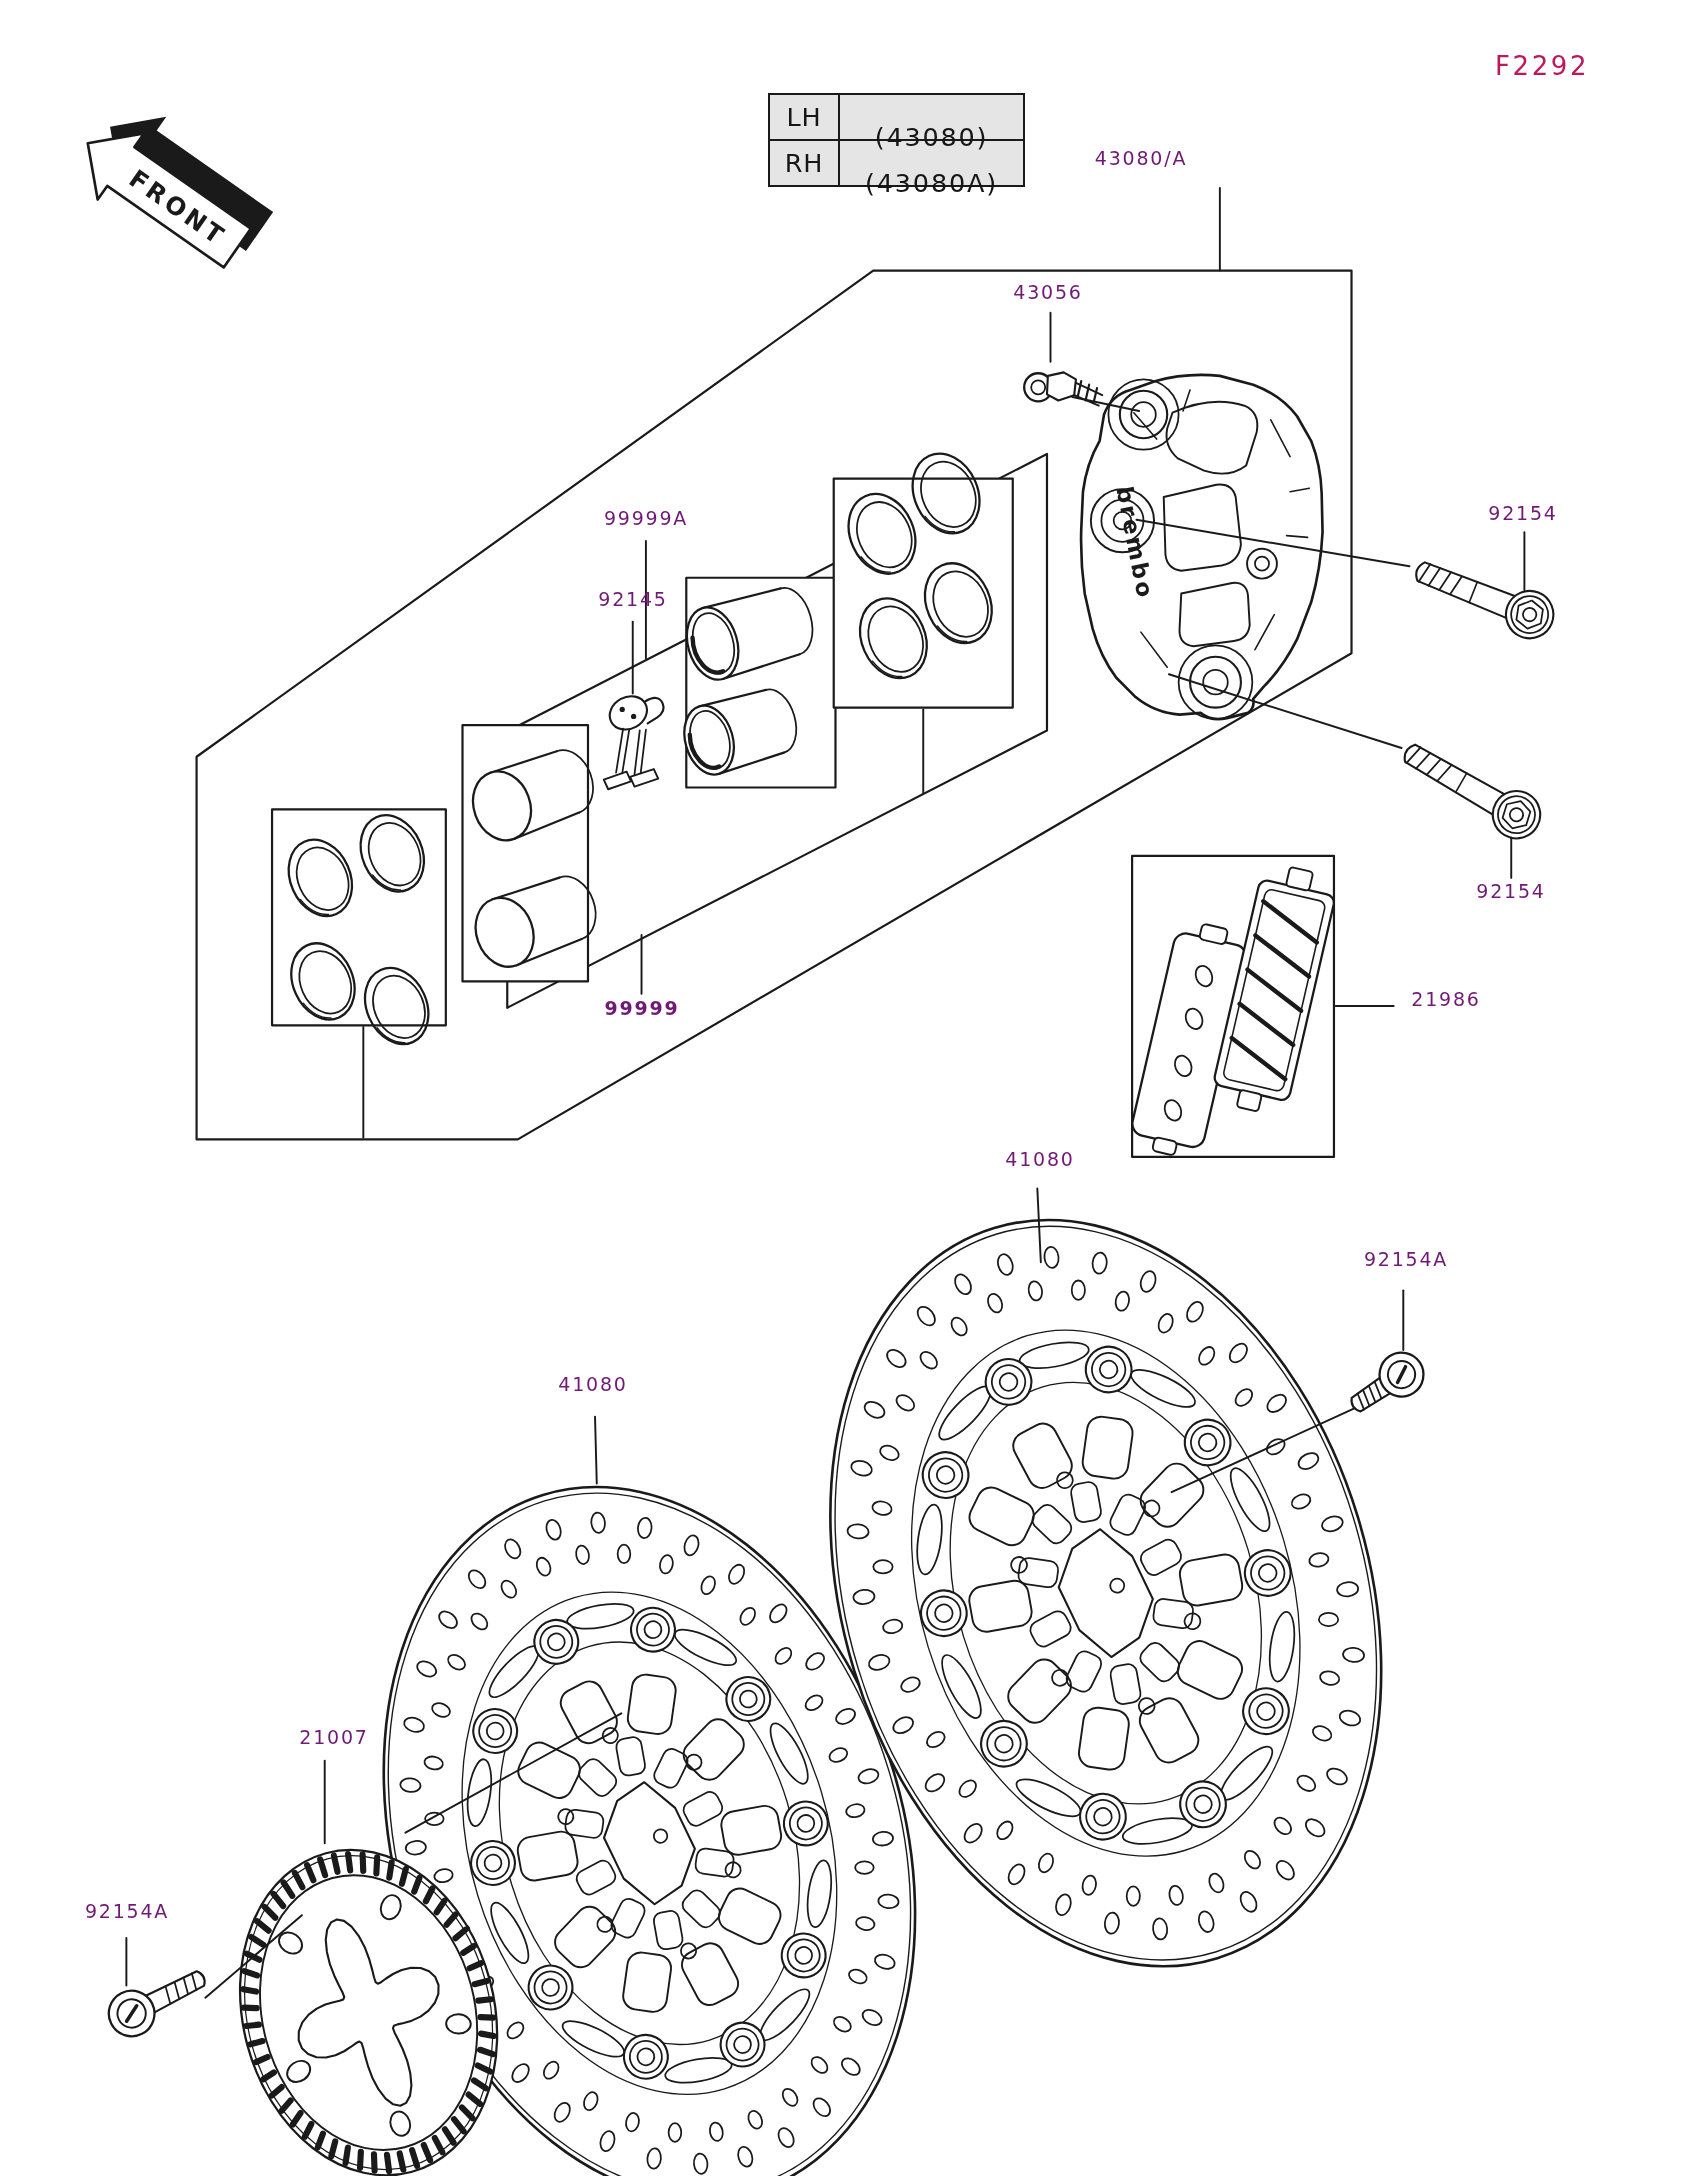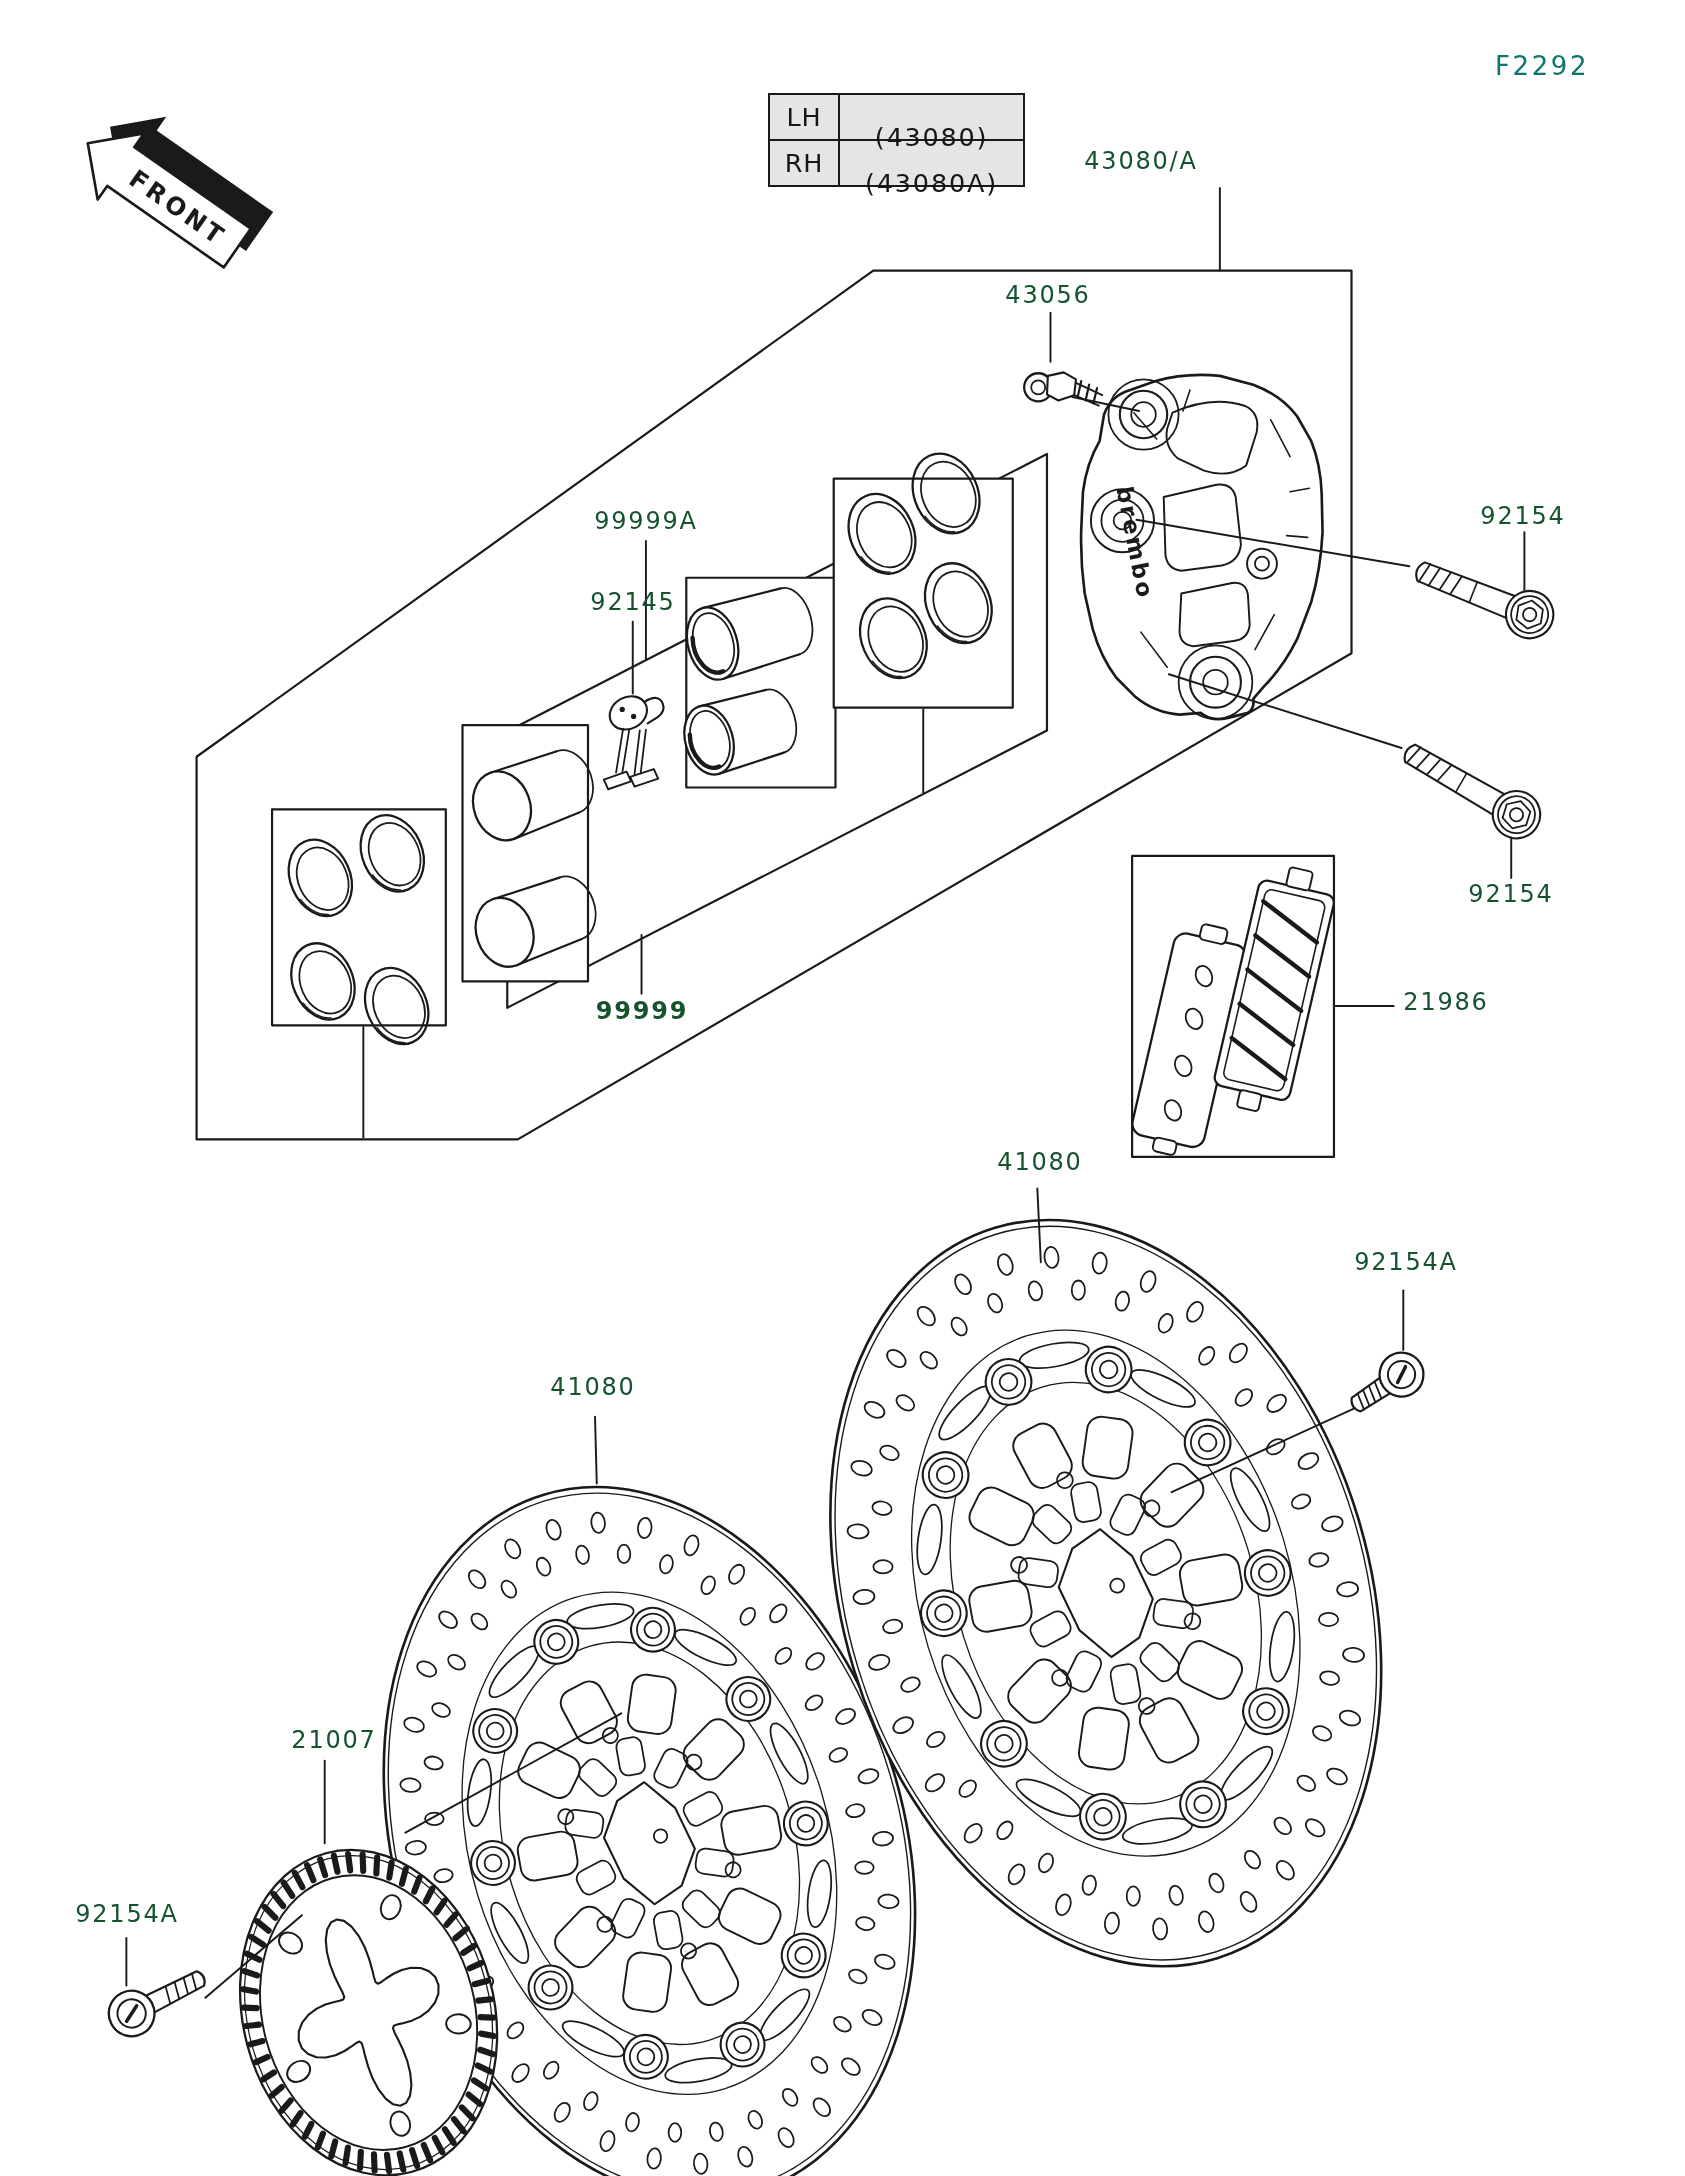--- a/index.html
+++ b/index.html
@@ -1,21 +1,21 @@
 <!DOCTYPE html>
 <html style="font-size:14px"><head>
 <meta charset="utf-8">
 <style>
   html,body{margin:0;padding:0;background:#fff;}
   .stage{position:relative;width:1685px;height:2177px;background:#fff;overflow:hidden;
          font-family:"DejaVu Sans",sans-serif;color:#161616;}
   #art{position:absolute;left:0;top:0;}
-  .callout{position:absolute;transform:translateX(-50%);font-size:24px;letter-spacing:1.8px;
-           color:#14532d;white-space:nowrap;}
-  .figcode{position:absolute;transform:translateX(-50%);font-size:26px;letter-spacing:2.6px;color:#0f766e;}
+  .callout{position:absolute;transform:translateX(-50%);font-size:19px;letter-spacing:1.8px;
+           color:#701a75;white-space:nowrap;}
+  .figcode{position:absolute;transform:translateX(-50%);font-size:26px;letter-spacing:2.6px;color:#be185d;}
   .vtable{position:absolute;left:768px;top:93px;width:253px;border:2.6px solid #1a1a1a;background:#e5e5e5;}
   .vrow{display:flex;height:44px;}
   .vrow + .vrow{border-top:2.6px solid #1a1a1a;}
   .vside{width:68px;border-right:2.6px solid #1a1a1a;display:flex;align-items:center;justify-content:center;
          font-size:25.5px;letter-spacing:0.9px;}
   .vpart{flex:1;display:flex;align-items:center;justify-content:center;font-size:25.5px;letter-spacing:1.8px;margin-top:40px;}
 </style>
 </head>
 <body>
 

